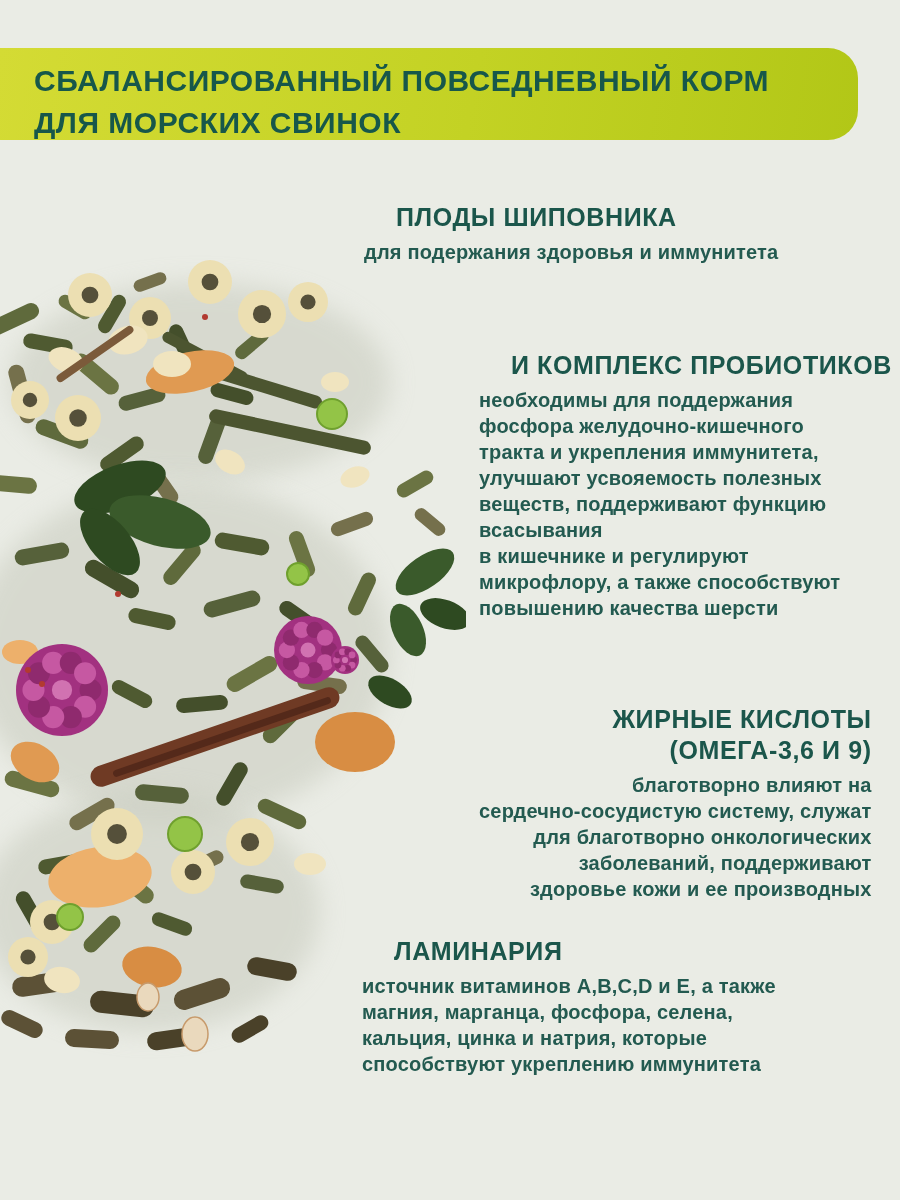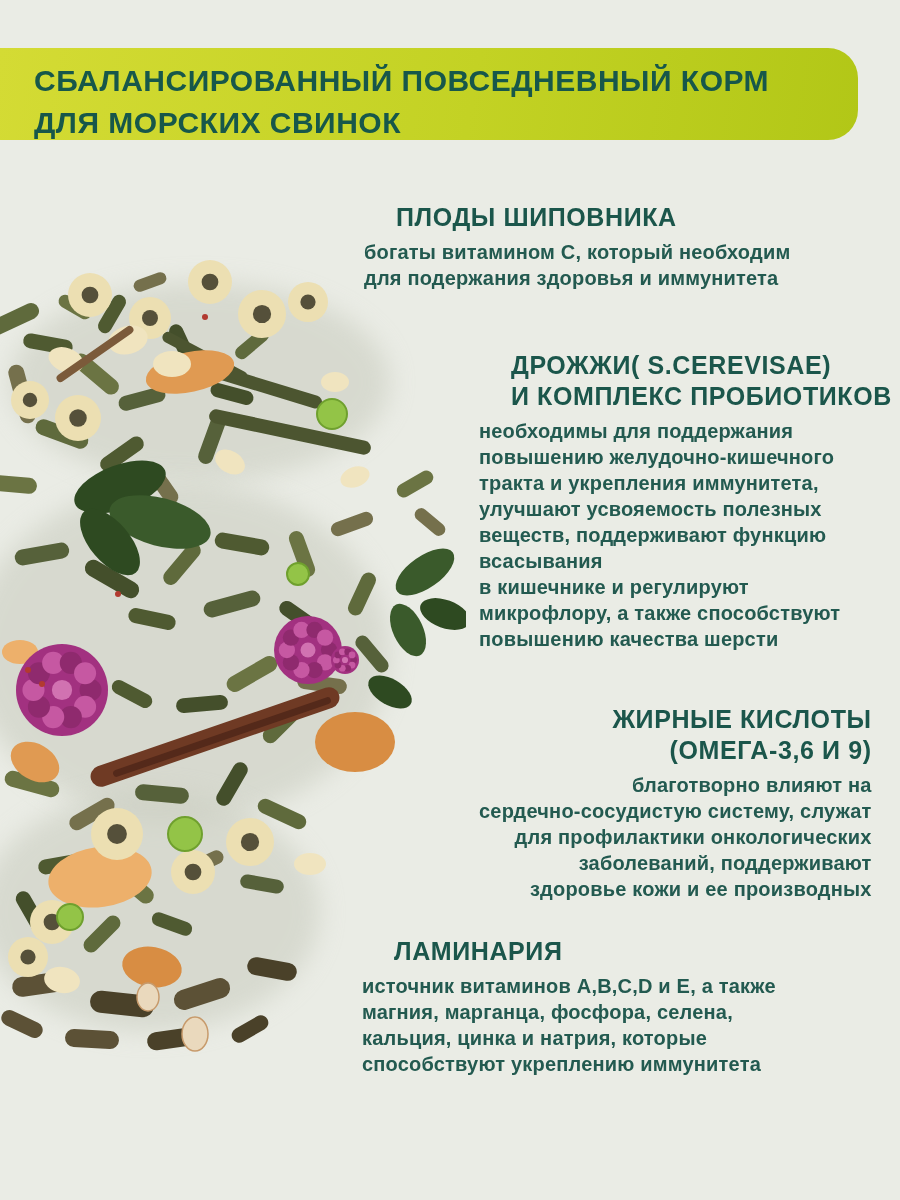--- a/index.html
+++ b/index.html
@@ -215,52 +215,50 @@
       <circle cx="42" cy="462" r="3" fill="#b23a30"></circle>
       <circle cx="118" cy="372" r="3" fill="#b23a30"></circle>
       <circle cx="205" cy="95" r="3" fill="#b23a30"></circle>
     </svg>
 
   <div class="section s1">
     <div class="sec-heading">
       <div class="line">ПЛОДЫ ШИПОВНИКА</div>
     </div>
     <div class="sec-body">
-      <div class="line">богаты витамином C, который необходим</div>
       <div class="line">для подержания здоровья и иммунитета</div>
     </div>
   </div>
 
   <div class="section s2">
     <div class="sec-heading">
-      <div class="line">ДРОЖЖИ( S.CEREVISAE)</div>
       <div class="line">И КОМПЛЕКС ПРОБИОТИКОВ</div>
     </div>
     <div class="sec-body">
       <div class="line">необходимы для поддержания</div>
-      <div class="line">повышению желудочно-кишечного</div>
+      <div class="line">фосфора желудочно-кишечного</div>
       <div class="line">тракта и укрепления иммунитета,</div>
       <div class="line">улучшают усвояемость полезных</div>
       <div class="line">веществ, поддерживают функцию</div>
       <div class="line">всасывания</div>
       <div class="line">в кишечнике и регулируют</div>
       <div class="line">микрофлору, а также способствуют</div>
       <div class="line">повышению качества шерсти</div>
     </div>
   </div>
 
   <div class="section s3">
     <div class="sec-heading">
       <div class="line">ЖИРНЫЕ КИСЛОТЫ</div>
       <div class="line">(ОМЕГА-3,6 И 9)</div>
     </div>
     <div class="sec-body">
       <div class="line">благотворно влияют на</div>
       <div class="line">сердечно-сосудистую систему, служат</div>
-      <div class="line">для профилактики онкологических</div>
+      <div class="line">для благотворно онкологических</div>
       <div class="line">заболеваний, поддерживают</div>
       <div class="line">здоровье кожи и ее производных</div>
     </div>
   </div>
 
   <div class="section s4">
     <div class="sec-heading">
       <div class="line">ЛАМИНАРИЯ</div>
     </div>
     <div class="sec-body">

